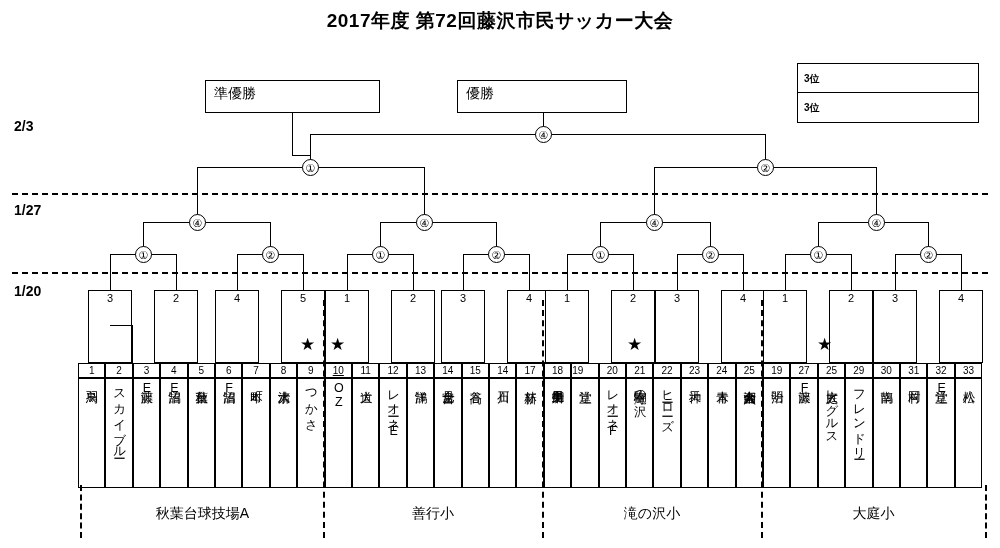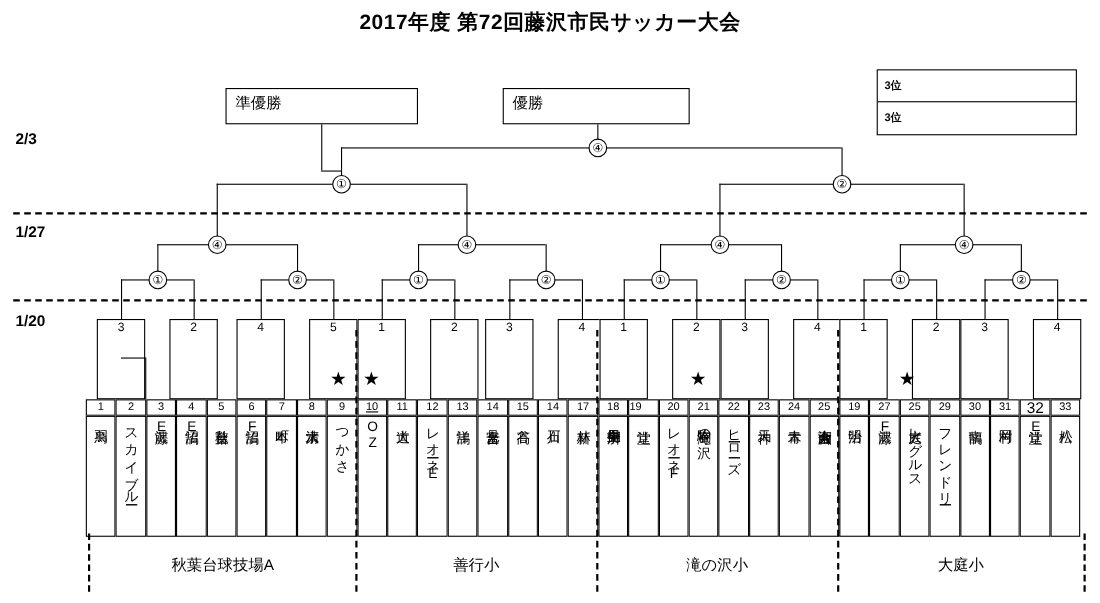--- a/index.html
+++ b/index.html
@@ -320,21 +320,21 @@
         <span class="vtext">フレンドリー</span>
       </div>
       <div class="teamcell" style="left: 872.6px; top: 363px; width: 27.4px; height: 15px; text-align: center; font-size: 10px; line-height: 13px;"><span>30</span></div>
       <div class="teamcell" style="left: 872.6px; top: 378px; width: 27.4px; height: 110px;">
         <span class="vtext">鵠南</span>
       </div>
       <div class="teamcell" style="left: 900px; top: 363px; width: 27.4px; height: 15px; text-align: center; font-size: 10px; line-height: 13px;"><span>31</span></div>
       <div class="teamcell" style="left: 900px; top: 378px; width: 27.4px; height: 110px;">
         <span class="vtext">村岡</span>
       </div>
-      <div class="teamcell" style="left: 927.4px; top: 363px; width: 27.4px; height: 15px; text-align: center; font-size: 14px; line-height: 13px;"><span>32</span></div>
+      <div class="teamcell" style="left: 927.4px; top: 363px; width: 27.4px; height: 15px; text-align: center; font-size: 10px; line-height: 13px;"><span>32</span></div>
       <div class="teamcell" style="left: 927.4px; top: 378px; width: 27.4px; height: 110px;">
         <span class="vtext">辻堂E</span>
       </div>
       <div class="teamcell" style="left: 954.8px; top: 363px; width: 27.4px; height: 15px; text-align: center; font-size: 10px; line-height: 13px;"><span>33</span></div>
       <div class="teamcell" style="left: 954.8px; top: 378px; width: 27.4px; height: 110px;">
         <span class="vtext">八松</span>
       </div>
     </div>
 
   <div class="vdash" style="left:323px;top:300px;height:238px;"></div>

